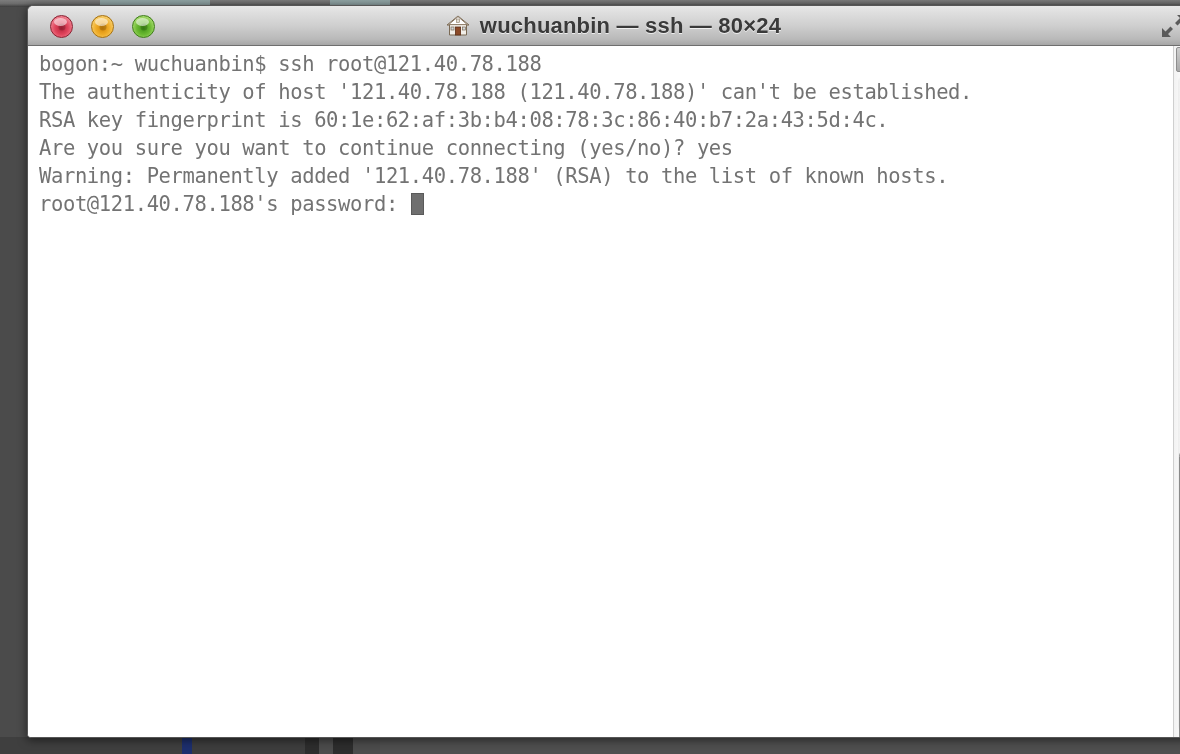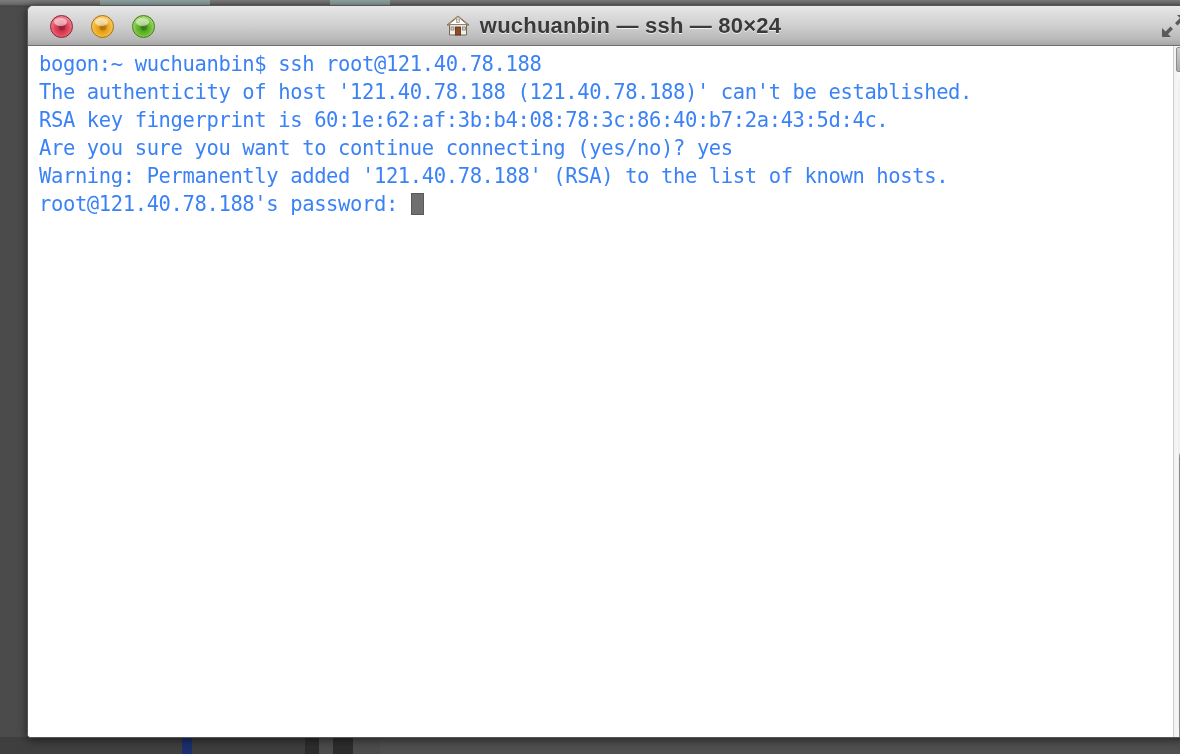--- a/index.html
+++ b/index.html
@@ -161,21 +161,21 @@
     overflow: hidden;
   }
   #term-text {
     position: absolute;
     left: 11px;
     top: 4px;
     right: 40px;
     font-family: "DejaVu Sans Mono", "Liberation Mono", monospace;
     font-size: 20.5px;
     line-height: 28.1px;
-    color: #3b82f6;
+    color: #737373;
     white-space: pre;
     letter-spacing: -0.38px;
   }
   .cursor-block {
     display: inline-block;
     width: 13px;
     height: 22px;
     background: #6f6f6f;
     vertical-align: -4px;
     margin-left: 1px;

